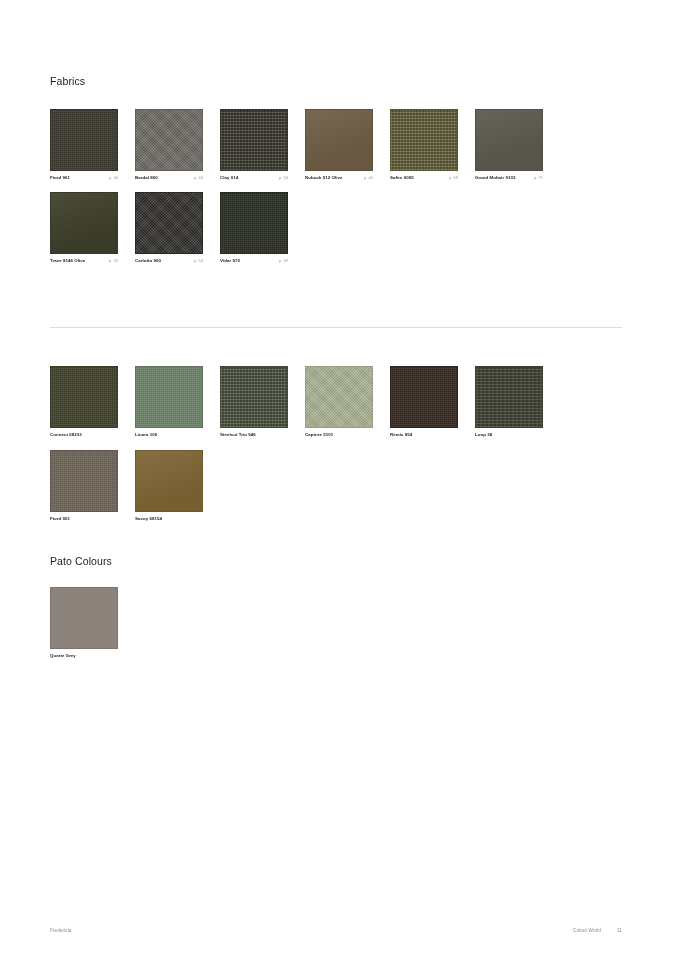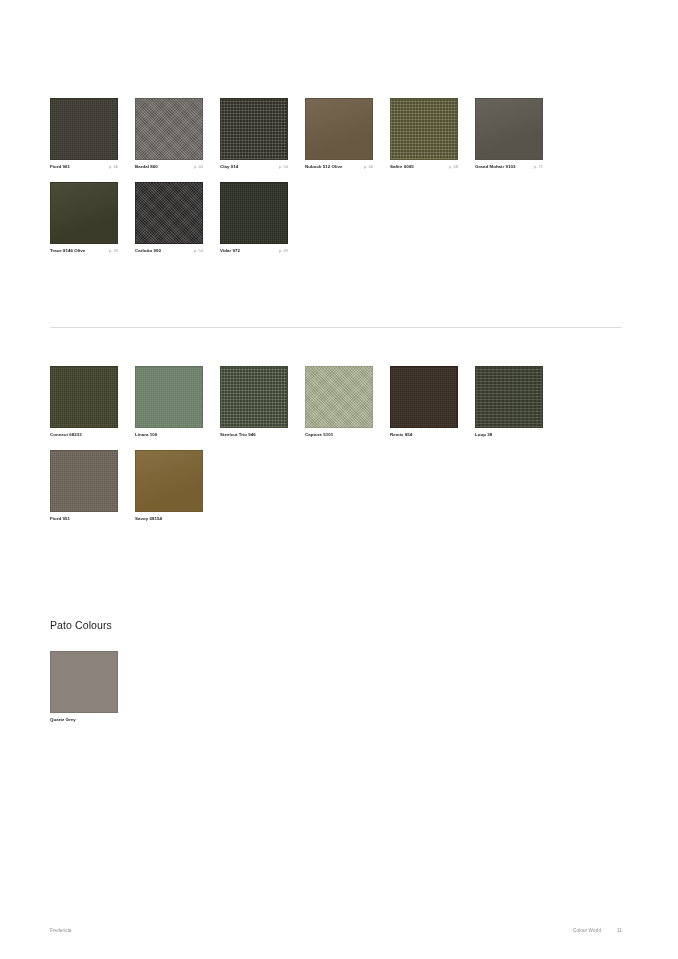--- a/index.html
+++ b/index.html
@@ -151,20 +151,21 @@
     margin-left: 16px;
   }
 </style>
 </head>
 <body>
 
 <div class="page">
   <div class="content">
 
     <div class="section" style="position:absolute; left:0; top:76px; width:572px;">
+      <h2 class="section-title">Fabrics</h2>
       <div class="swatch-grid" style="margin-top:22px;" id="grid-0">
           <div class="swatch-cell">
             <div class="swatch" style="background: rgb(59, 56, 48);">
               <div class="tex tex-weave"></div>
             </div>
             <div class="swatch-label">
               <span class="swatch-name">Fiord 961</span>
               <span class="swatch-page">p. 46</span>
             </div>
           </div>
@@ -307,21 +308,21 @@
             <div class="swatch" style="background: rgb(125, 100, 52);">
               <div class="tex tex-smooth"></div>
             </div>
             <div class="swatch-label">
               <span class="swatch-name">Savoy 68154</span>
             </div>
           </div>
         </div>
     </div>
 
-    <div class="section" style="position:absolute; left:0; top:620px; width:572px;">
+    <div class="section" style="position:absolute; left:0; top:556px; width:572px;">
       <h2 class="section-title">Pato Colours</h2>
       <div class="swatch-grid" style="margin-top:20px;" id="grid-2">
           <div class="swatch-cell">
             <div class="swatch" style="background: rgb(139, 130, 123);">
               <div class="tex tex-flat"></div>
             </div>
             <div class="swatch-label">
               <span class="swatch-name">Quartz Grey</span>
             </div>
           </div>

